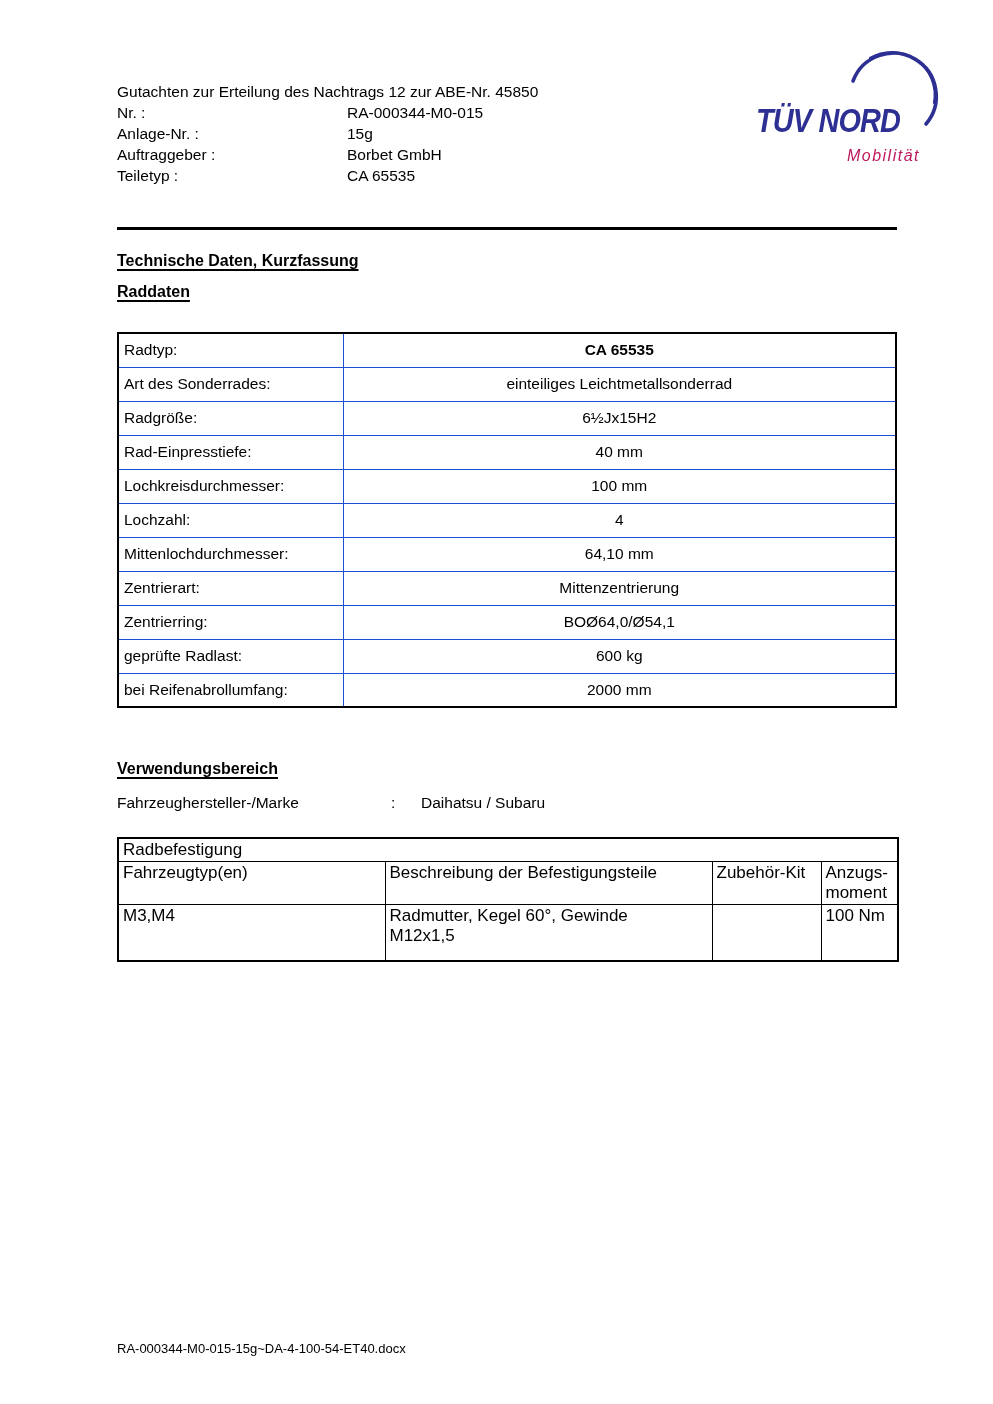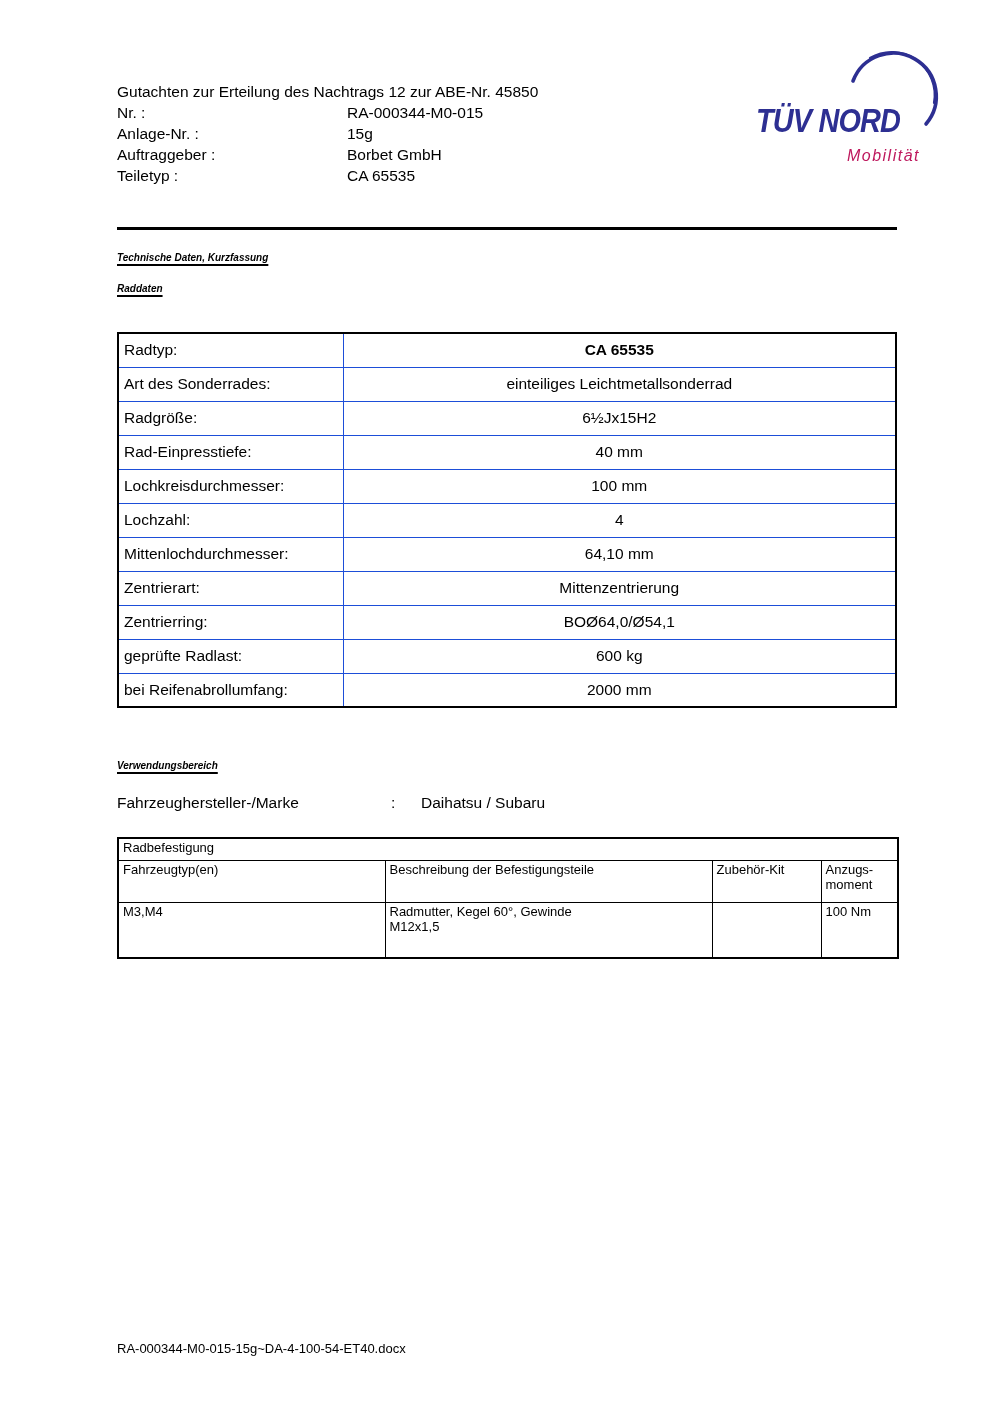--- a/index.html
+++ b/index.html
@@ -34,24 +34,23 @@
     font-style: italic; font-size: 16px; letter-spacing: 1.5px; color: #be185d;
     white-space: nowrap;
   }
 
   
   .rule { position: absolute; left: 117px; top: 227px; width: 780px; height: 3px; background: #000; }
 
   
   .heading {
     position: absolute; left: 117px;
-    font-weight: bold; font-size: 10px;
+    font-weight: bold; font-size: 16px;
     text-decoration: underline; text-decoration-thickness: 2px; text-underline-offset: 3px;
     white-space: nowrap;
-    font-style: italic;
   }
   .heading-1 { top: 252px; }
   .heading-2 { top: 283px; }
   .heading-3 { top: 760px; }
 
   
   table.raddaten {
     position: absolute; left: 117px; top: 332px; width: 780px;
     border-collapse: collapse; table-layout: fixed;
     border: 2px solid #000;
@@ -64,21 +63,21 @@
   
   .vehicle-row { position: absolute; left: 117px; top: 794px; display: flex; white-space: nowrap; }
   .vl-label { width: 274px; flex: 0 0 274px; }
   .vl-colon { width: 30px; flex: 0 0 30px; }
 
   
   table.befestigung {
     position: absolute; left: 117px; top: 837px; width: 780px;
     border-collapse: collapse; table-layout: fixed;
     border: 2px solid #000;
-    font-size: 13px;
+    font-size: 17px;
   }
   table.befestigung td { border: 1px solid #000; padding: 1px 4px; vertical-align: top; text-align: left; }
   table.befestigung tr.caption-row td { height: 22px; }
   table.befestigung tr.head-row td { height: 42px; }
   table.befestigung tr.data-row td { height: 56px; }
   .pre-line { white-space: pre-line; }
 
   
   .footer { position: absolute; left: 117px; top: 1341px; font-size: 13px; white-space: nowrap; }
 </style>

